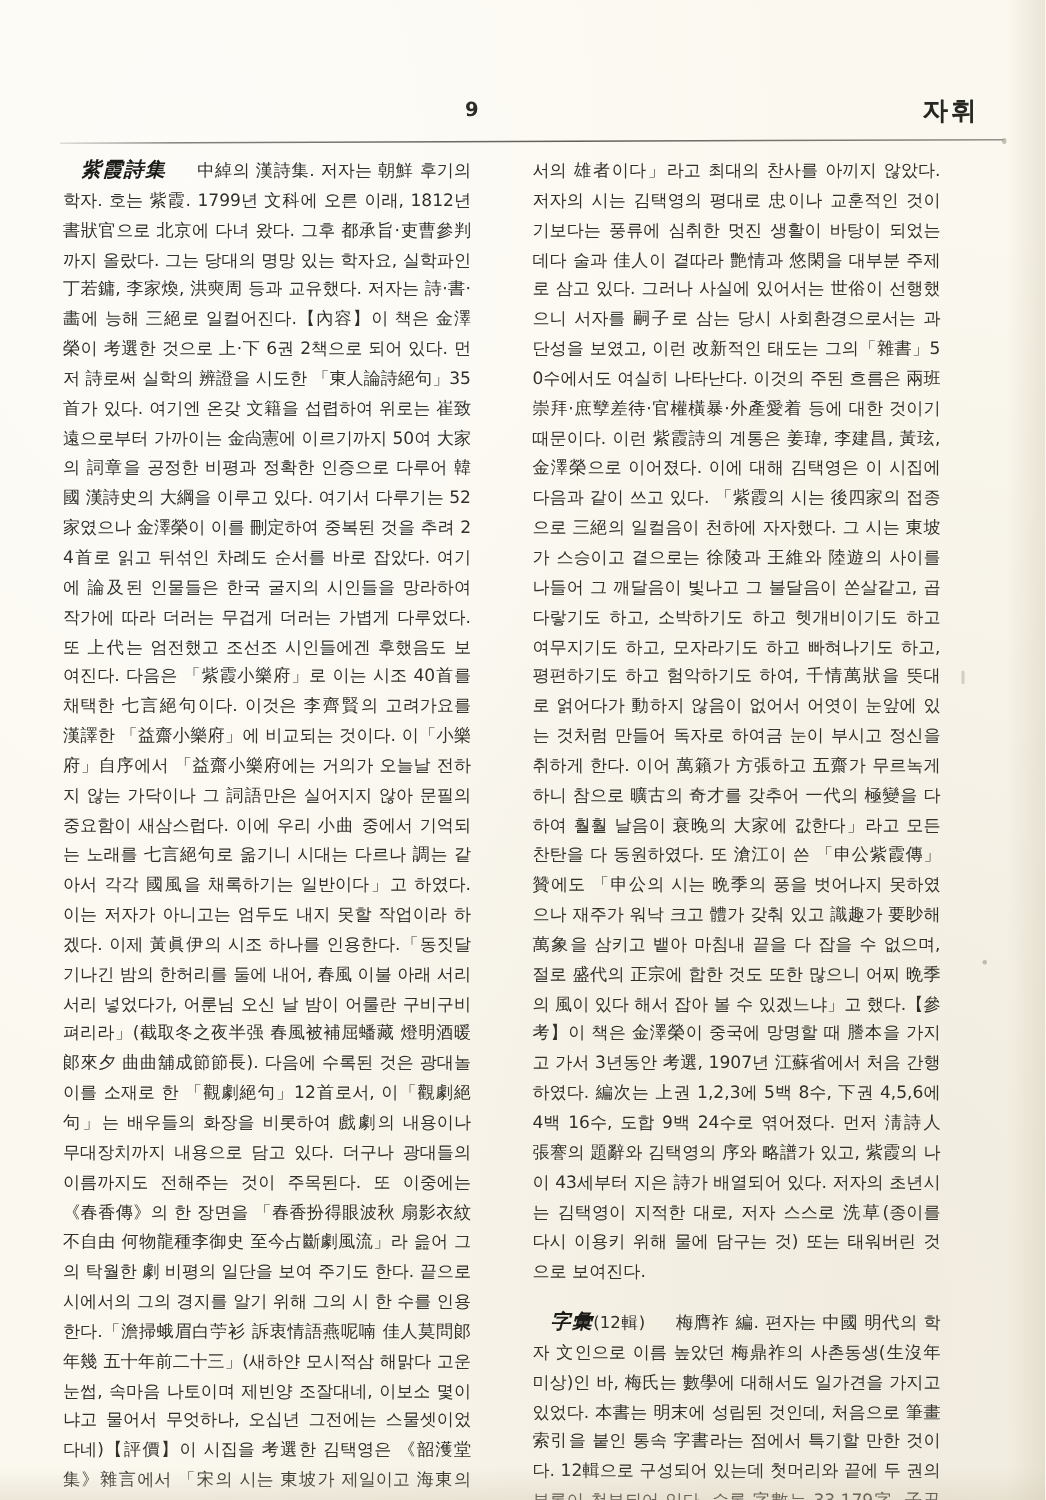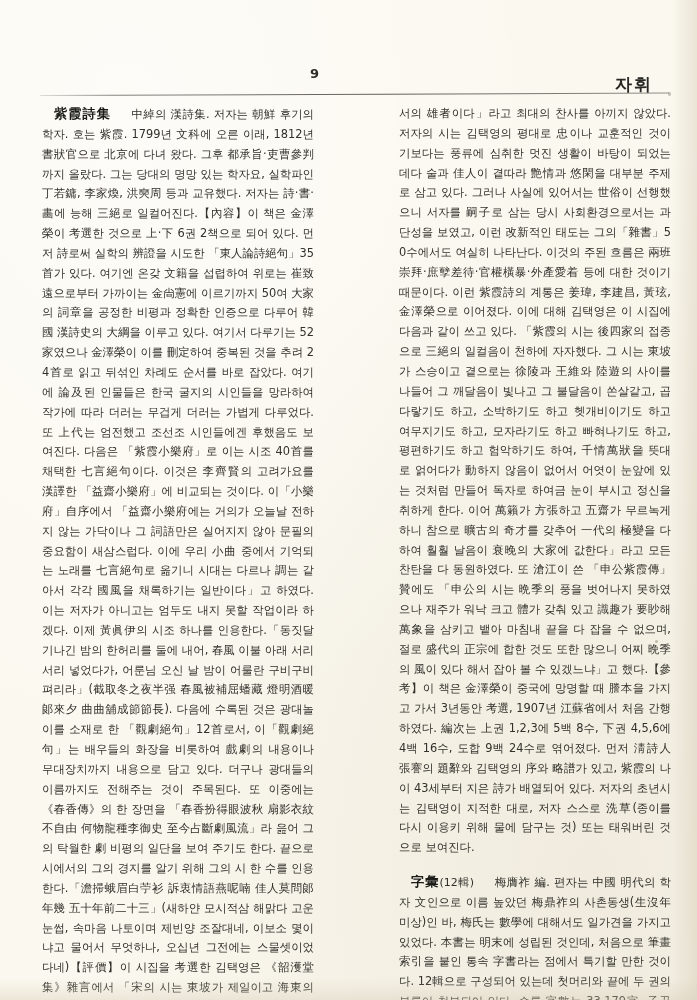--- a/index.html
+++ b/index.html
@@ -32,21 +32,21 @@
     left: 310px;
     top: 4px;
     font-size: 13px;
     font-weight: 700;
     color: #2e2e2b;
     letter-spacing: 0.5px;
   }
   .runhead {
     position: absolute;
     right: 44px;
-    top: 11px;
+    top: 0px;
     font-size: 17px;
     font-weight: 700;
     color: #2a2a27;
     letter-spacing: 2px;
   }
   .rule {
     position: absolute;
     left: 40px;
     right: 28px;
     top: 33px;
@@ -67,21 +67,21 @@
     width: 697px;
     height: 860px;
   }
   .col {
     position: absolute;
     top: 0;
     width: 272px;
     height: 852px;
   }
   #col-left  { left: 42px; }
-  #col-right { left: 355px; margin-left: 44px; }
+  #col-right { left: 355px; }
 
   .entry { margin: 0 0 0 0; }
   .entry + .entry { margin-top: 14px; }
 
   .para {
     margin: 0;
     font-size: 11.4px;
     line-height: 19.85px;
     text-align: justify;
     text-justify: inter-character;
@@ -89,20 +89,21 @@
     color: #33322d;
     text-indent: 0;
   }
   .para.indent { text-indent: 12px; }
 
   .hw {
     font-weight: 700;
     font-size: 13.2px;
     letter-spacing: 0.6px;
     color: #1f1f1c;
+    font-style: italic;
   }
   .hw-sub {
     font-weight: 400;
     font-size: 11px;
   }
   .gap { display: inline-block; width: 20px; }
 
   
   #body, #header { filter: blur(0.16px) contrast(1.03); }
 

